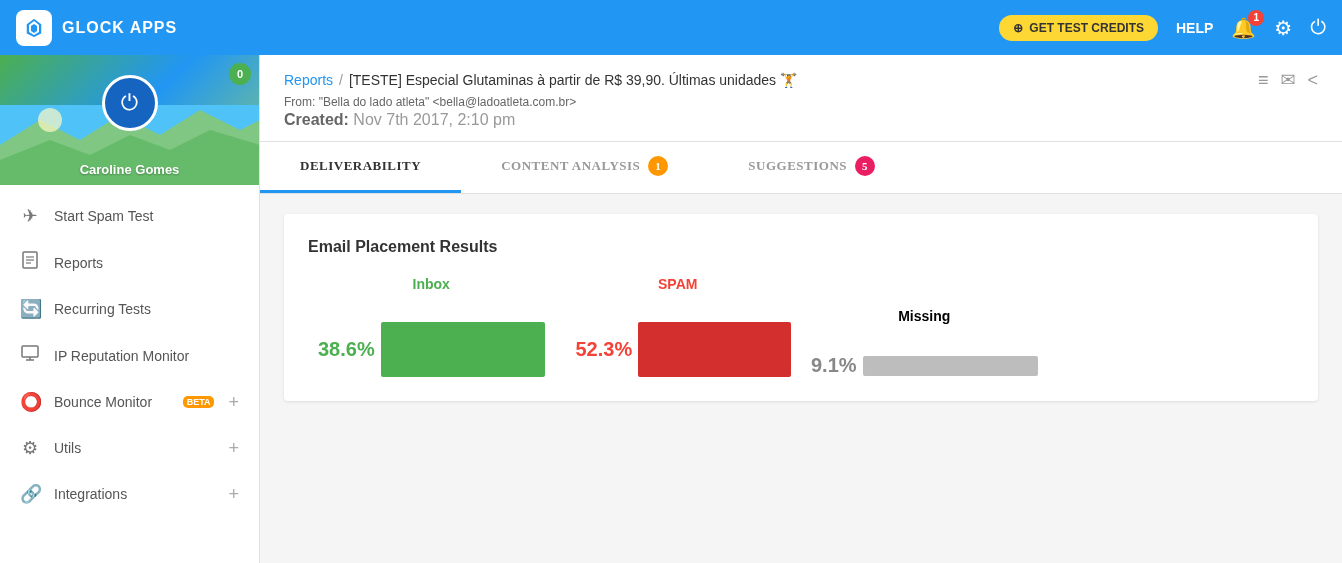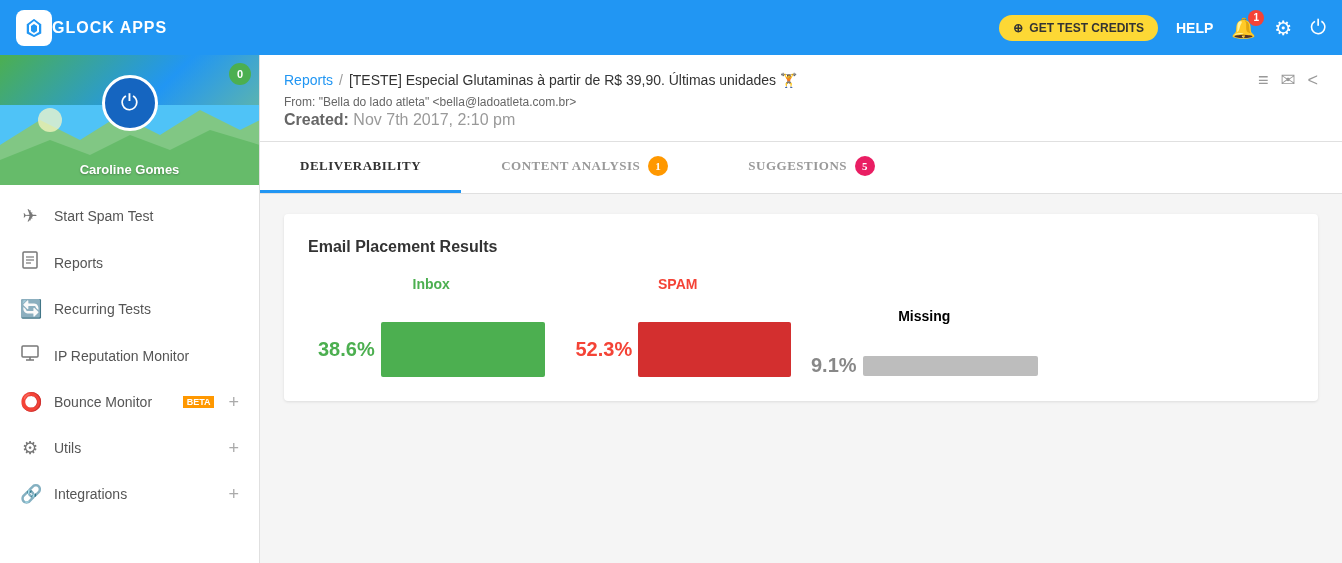--- a/index.html
+++ b/index.html
@@ -10,20 +10,21 @@
       background: #2196F3;
       height: 55px;
       display: flex;
       align-items: center;
       padding: 0 16px;
       flex-shrink: 0;
     }
     .header-logo {
       display: flex;
       align-items: center;
+      gap: 10px;
       color: white;
       font-weight: bold;
       font-size: 16px;
       text-transform: uppercase;
       letter-spacing: 1px;
     }
     .logo-icon {
       width: 36px;
       height: 36px;
       background: white;
@@ -192,21 +193,21 @@
     .nav-item .nav-label { flex: 1; }
     .nav-item .nav-plus {
       color: #aaa;
       font-size: 18px;
     }
     .beta-badge {
       background: #FF9800;
       color: white;
       font-size: 9px;
       font-weight: bold;
-      border-radius: 0;
+      border-radius: 5px;
       padding: 1px 4px;
       text-transform: uppercase;
     }
 
     
     .content-area {
       flex: 1;
       display: flex;
       flex-direction: column;
       overflow: hidden;

